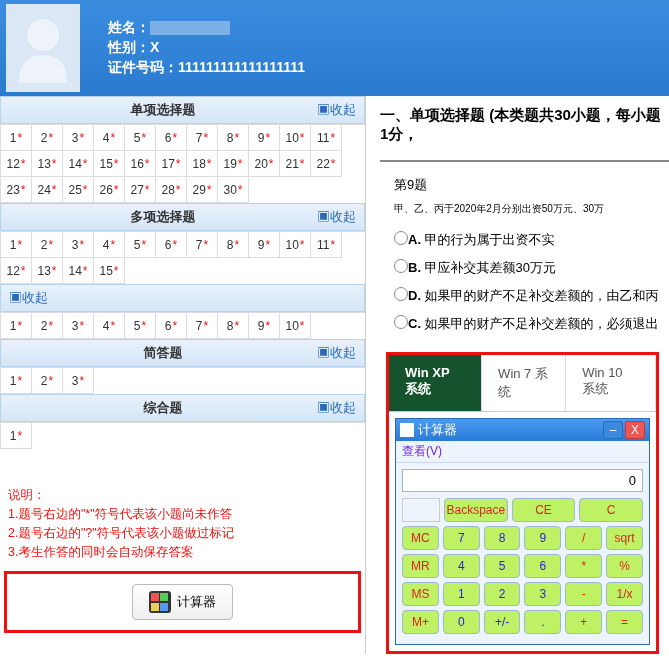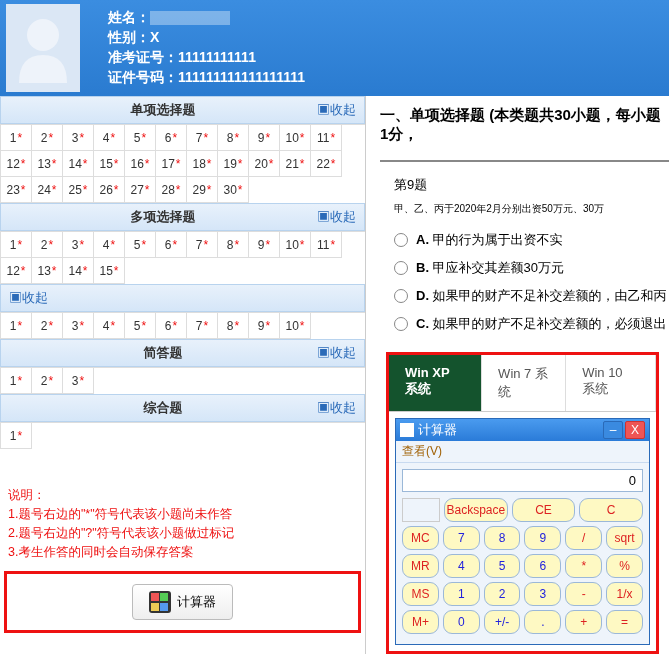--- a/index.html
+++ b/index.html
@@ -22,58 +22,57 @@
 .notes .t { color: #e11; margin-top: 32px; }
 .notes .line { color: #e11; margin-top: 2px; }
 .calc-btn-wrap { text-align: center; padding: 10px; border: 3px solid #e11; margin: 4px; }
 .calc-btn { display: inline-flex; align-items: center; gap: 6px; border: 1px solid #bbb; border-radius: 4px; background: linear-gradient(#fff,#eee); padding: 6px 16px; cursor: pointer; }
 .calc-icon { width: 22px; height: 22px; background: #333; border-radius: 3px; display: inline-flex; flex-wrap: wrap; padding: 2px; gap: 1px; }
 .calc-icon span { width: 8px; height: 8px; }
 .right { flex: 1; padding: 10px 0 0 14px; overflow: hidden; }
 .qtitle { font-weight: bold; font-size: 15px; border-bottom: 2px solid #888; padding-bottom: 16px; margin-bottom: 14px; }
 .qnum { margin-left: 14px; font-size: 13px; margin-bottom: 8px; }
 .qtext { margin-left: 14px; font-size: 10px; margin-bottom: 10px; white-space: nowrap; }
-.opt { margin-left: 14px; display: flex; align-items: center; gap: 8px; padding: 5px 0; white-space: nowrap; }
+.opt { margin-left: 14px; display: flex; padding: 5px 0; white-space: nowrap; }
 .radio { width: 14px; height: 14px; border: 1px solid #888; border-radius: 50%; }
 .opt b { font-weight: bold; }
 .calc-area { margin: 14px 10px 0 6px; border: 3px solid #e11; }
 .tabs { display: flex; border-bottom: 1px solid #ccc; }
 .tab { padding: 10px 16px; font-size: 13px; cursor: pointer; color: #555; border-right: 1px solid #ddd; }
 .tab.active { background: #14532d; color: #fff; font-weight: bold; }
 .calc-window { margin: 6px; border: 1px solid #2a6ab8; }
 .calc-title { background: linear-gradient(#4a9bef,#2a7bd8); color: #fff; display: flex; align-items: center; padding: 2px 4px; font-size: 13px; }
 .calc-title .ico { width: 14px; height: 14px; background: #fff; margin-right: 4px; display: inline-block; }
 .calc-title .sp { flex: 1; }
 .winbtn { width: 20px; height: 18px; margin-left: 2px; border-radius: 2px; display: flex; align-items: center; justify-content: center; font-size: 12px; color: #fff; cursor: pointer; }
 .winmin { background: #3a8ae0; border: 1px solid #2a6ab8; }
 .winclose { background: #e55; border: 1px solid #c33; }
-.calc-menu { background: #eef4fb; border-bottom: 1px solid #c8daf0; padding: 2px 6px; font-size: 12px; color: #a16207; }
+.calc-menu { background: #eef4fb; border-bottom: 1px solid #c8daf0; padding: 2px 6px; font-size: 12px; color: #6d28d9; }
 .calc-body { background: #eef4fb; padding: 6px; }
 .calc-display { background: #fff; border: 1px solid #9bb8d8; text-align: right; padding: 3px 6px; margin-bottom: 6px; font-size: 13px; }
 .calc-row { display: flex; gap: 4px; margin-bottom: 4px; }
-.cbtn { flex: 1; background: #fef9c3; border: 1px solid #9bb8d8; border-radius: 9px; padding: 4px 0; text-align: center; font-size: 12px; cursor: pointer; }
+.cbtn { flex: 1; background: #bef264; border: 1px solid #9bb8d8; border-radius: 4px; padding: 4px 0; text-align: center; font-size: 12px; cursor: pointer; }
 .cbtn.red { color: #d22; }
 .cbtn.blue { color: #22d; }
 .cbtn.wide { flex: 2.1; }
 .mem-spacer { width: 38px; border: 1px solid #ccc; background: #eef4fb; }
 </style>
 </head>
 <body>
 
 <div class="header">
   <div class="avatar">
     <svg viewBox="0 0 60 70">
         <circle cx="30" cy="22" r="16" fill="#eef3fa"></circle>
         <path d="M6 70 Q6 42 30 42 Q54 42 54 70 Z" fill="#eef3fa"></path>
       </svg>
   </div>
   <div class="info">
     <div class="info-row"><span>姓名：</span><span class="info-redact"></span></div>
     <div class="info-row"><span>性别：</span><span>X</span></div>
-    <div class="info-row"><span>准考证号：</span><span>11111111111</span></div>
     <div class="info-row"><span>证件号码：</span><span>111111111111111111</span></div>
   </div>
 </div>
 
 <div class="main">
   <div class="left">
     <div id="sections">
         <div class="section-header">
           <span class="title">单项选择题</span>
           <span class="collapse">▣收起</span>

